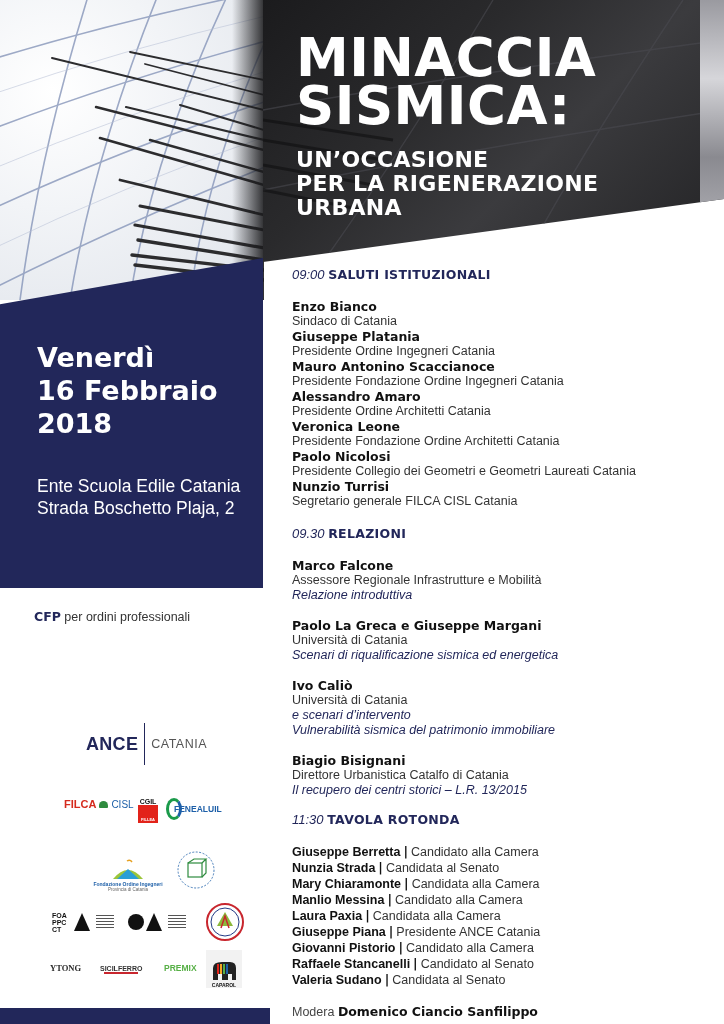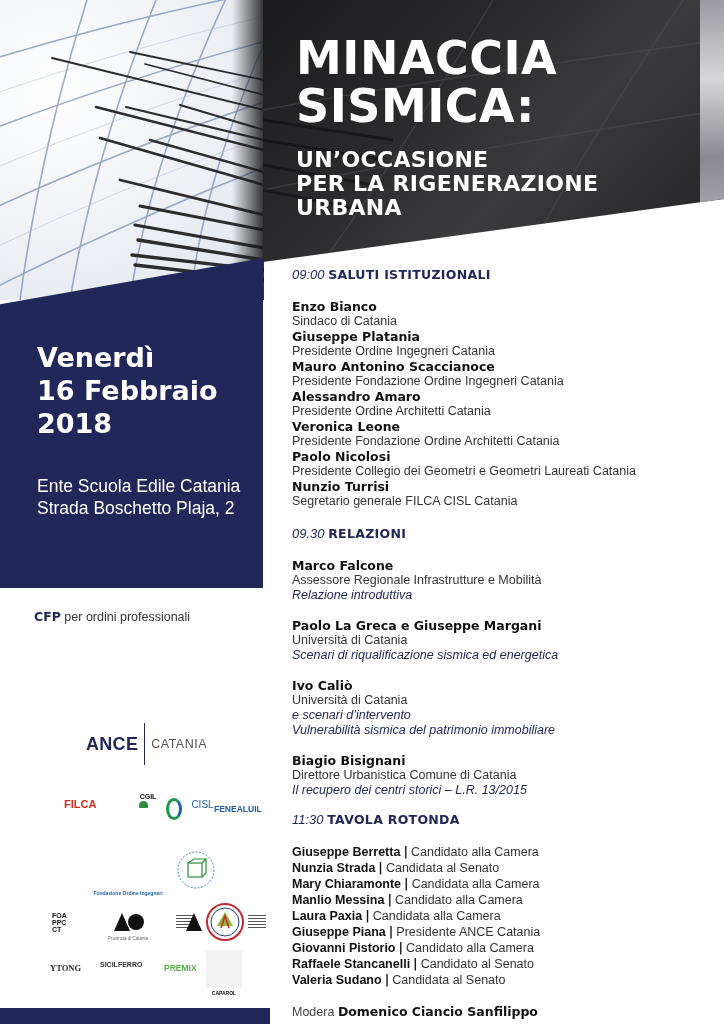--- a/index.html
+++ b/index.html
@@ -25,21 +25,21 @@
   .header-dark .edge-strip {
     position: absolute; right: 0; top: 0; width: 24px; height: 100%;
     background: linear-gradient(180deg, #9a9aa0 0%, #d6d6da 30%, #8a8a90 60%, #bfbfc4 100%);
   }
   .header-dark svg { position: absolute; left: 0; top: 0; }
 
   .title-main {
     position: absolute; left: 296px; top: 34px;
     color: #ffffff; font-weight: 700;
     font-family: "DejaVu Sans", sans-serif;
-    font-size: 46px; line-height: 48px; letter-spacing: 0.5px;
+    font-size: 53px; line-height: 48px; letter-spacing: 0.5px;
   }
   .title-sub {
     position: absolute; left: 296px; top: 148px;
     color: #ffffff; font-weight: 700;
     font-family: "DejaVu Sans", sans-serif;
     font-size: 22px; line-height: 24px; letter-spacing: 0.3px;
   }
 
   
   .navy-panel {
@@ -64,21 +64,21 @@
   }
   .cfp b { color: #22275a; font-family: "DejaVu Sans", sans-serif; font-weight: 700; }
 
   .ance {
     position: absolute; left: 86px; top: 722px; height: 44px; display: flex; align-items: center;
   }
   .ance .ance-name { font-weight: 700; font-size: 18px; color: #22275a; letter-spacing: 0.3px; }
   .ance .ance-divider { width: 1px; height: 42px; background: #22275a; margin: 0 6px; }
   .ance .ance-city { font-size: 12.5px; color: #555; letter-spacing: 0.5px; }
 
-  .logo { position: absolute; display: flex; align-items: center; justify-content: flex-start; gap: 40px; }
+  .logo { position: absolute; display: flex; align-items: center; justify-content: flex-end; }
   .logo-text { font-weight: 700; font-size: 10px; }
 
   
   .navy-bottom { position: absolute; left: 0; top: 1008px; width: 270px; height: 16px; background: #22275a; }
 
   
   .program { position: absolute; left: 292px; top: 266px; width: 420px; }
   .sec-head { font-size: 13px; line-height: 17px; color: #22275a; margin-bottom: 16px; white-space: nowrap; }
   .sec-head .time { font-style: italic; font-family: "Liberation Sans", sans-serif; }
   .sec-head .label { font-family: "DejaVu Sans", sans-serif; font-weight: 700; font-size: 12.5px; letter-spacing: 0.3px; margin-top: 32px; }
@@ -331,21 +331,21 @@
       <div class="spk-topic">Scenari di riqualificazione sismica ed energetica</div>
     </div>
     <div class="speaker">
       <div class="spk-name">Ivo Caliò</div>
       <div class="spk-role">Università di Catania</div>
       <div class="spk-topic">e scenari d’intervento</div>
       <div class="spk-topic">Vulnerabilità sismica del patrimonio immobiliare</div>
     </div>
     <div class="speaker">
       <div class="spk-name">Biagio Bisignani</div>
-      <div class="spk-role">Direttore Urbanistica Comune di Catania</div>
+      <div class="spk-role">Direttore Urbanistica Catalfo di Catania</div>
       <div class="spk-topic">Il recupero dei centri storici – L.R. 13/2015</div>
     </div>
   </div>
 
   <div class="section sec3">
     <div class="sec-head">
       <span class="time">11:30</span>
       <span class="label">TAVOLA ROTONDA</span>
     </div>
     <div class="panel-row"><span class="pn">Giuseppe Berretta</span><span class="sep">|</span><span>Candidato alla Camera</span></div>

